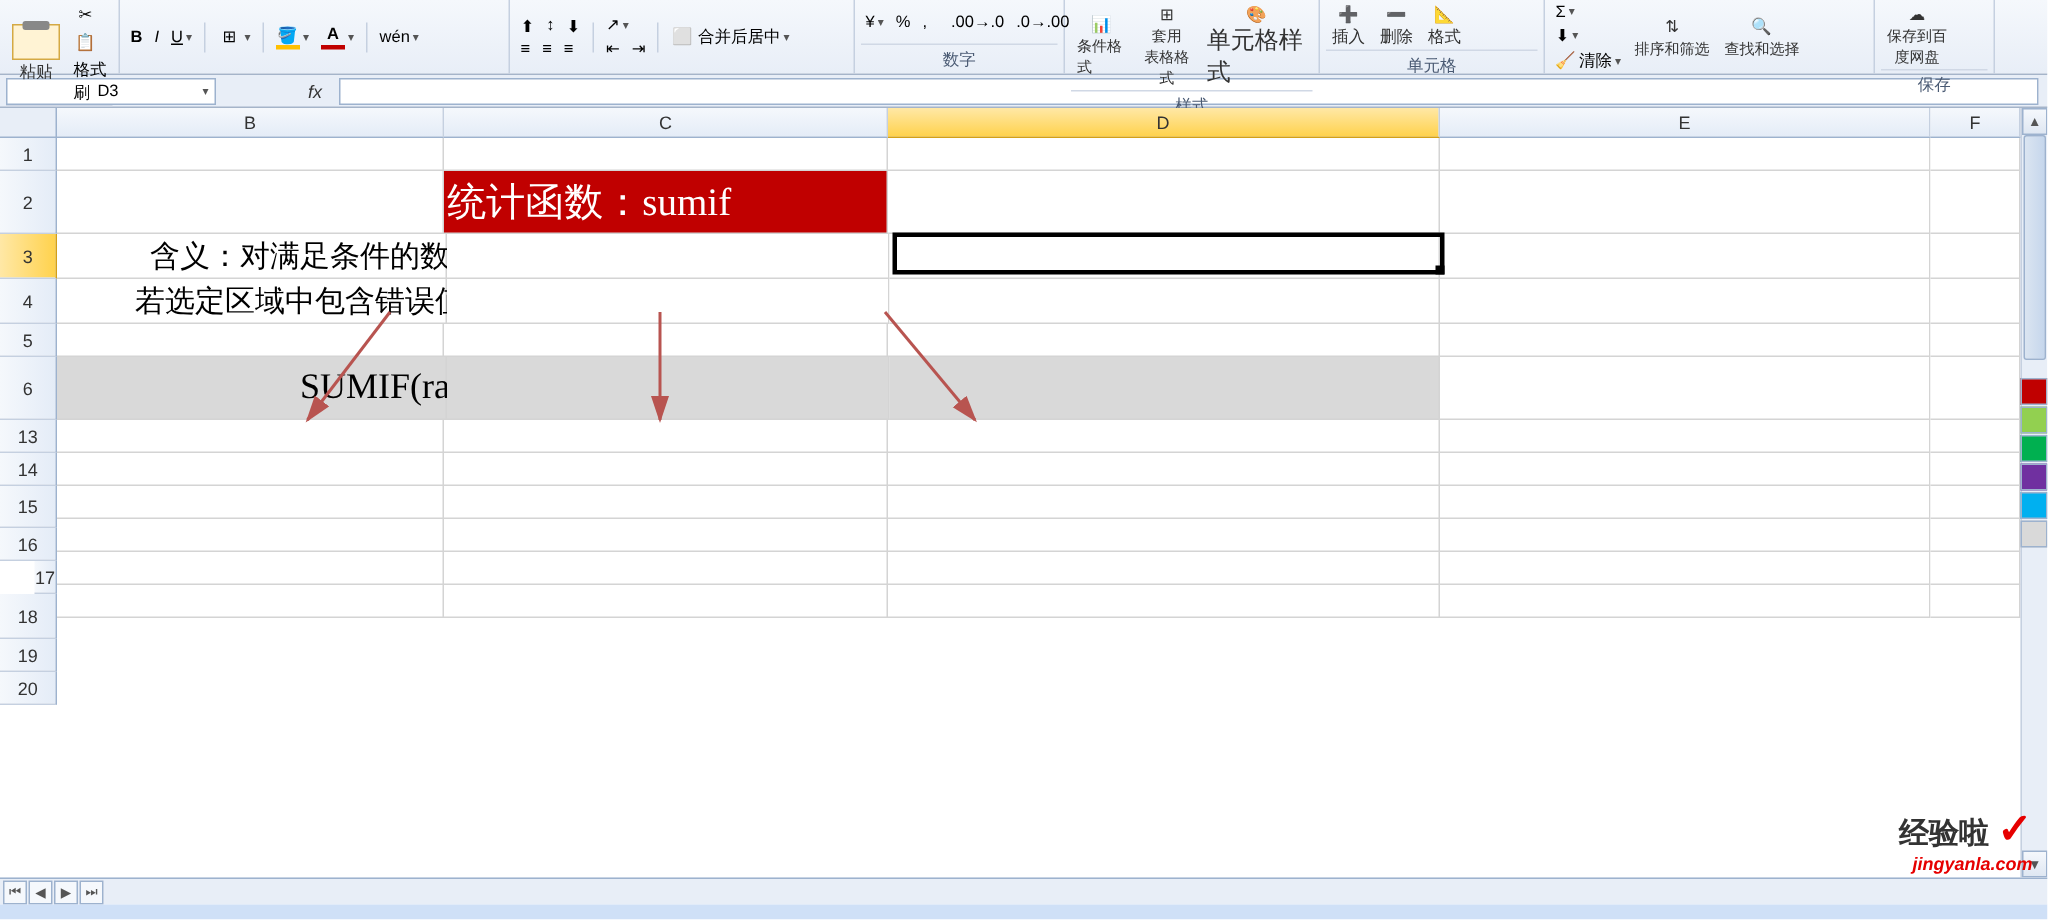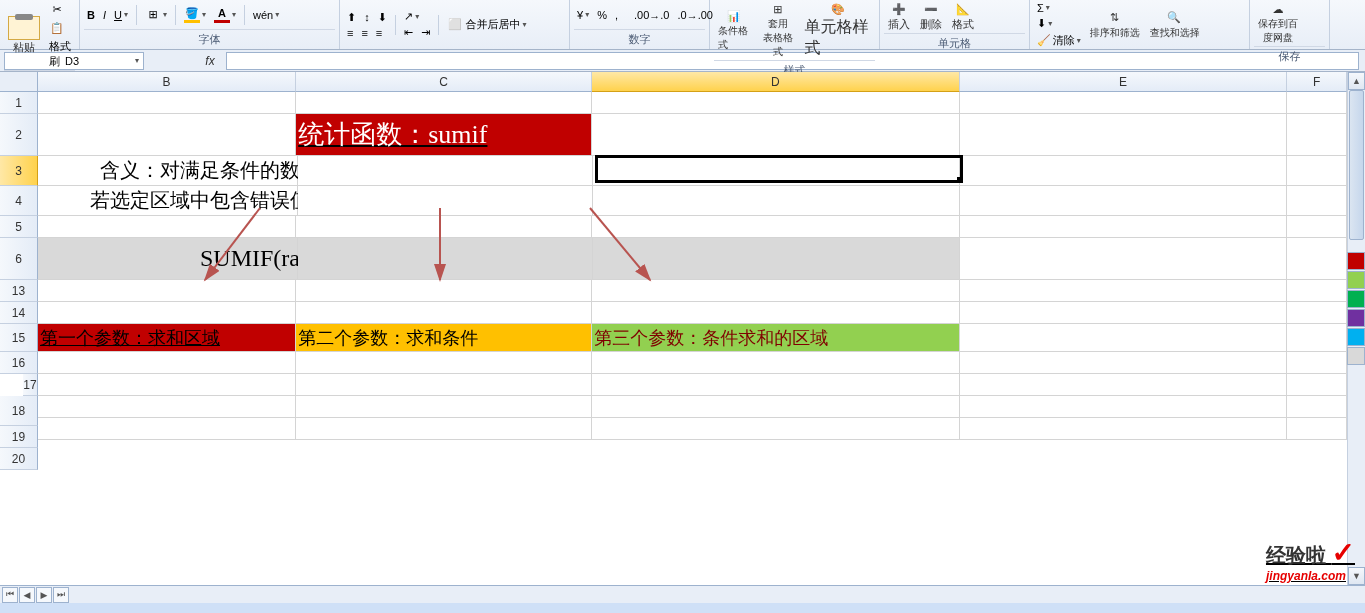--- a/index.html
+++ b/index.html
@@ -36,21 +36,21 @@
     .row-header { background: linear-gradient(90deg, #f5f8fc, #e4ecf7); border-bottom: 1px solid #c5d0e0; border-right: 1px solid #9db2ce; text-align: center; font-size: 12px; color: #333; display: flex; align-items: center; justify-content: center; cursor: pointer; }
     .row-header.active { background: linear-gradient(90deg, #ffe8a6, #ffd24d); border-right-color: #d4a017; }
     .grid { position: absolute; top: 20px; left: 38px; right: 18px; bottom: 0; }
     .grid-row { display: flex; }
     .cell { border-right: 1px solid #d4d4d4; border-bottom: 1px solid #d4d4d4; background: #fff; overflow: visible; white-space: nowrap; display: flex; align-items: center; padding: 0 2px; font-size: 12px; }
     .cell-content { font-family: SimSun, "Microsoft YaHei", serif; }
     .active-cell-border { position: absolute; border: 3px solid #000; pointer-events: none; z-index: 10; }
     .active-cell-handle { position: absolute; width: 6px; height: 6px; background: #000; right: -3px; bottom: -3px; }
     
     
-    .fill-red { background: #c00000 !important; text-decoration: underline; }
+    .fill-red { background: #c00000 !important; }
     .fill-yellow { background: #ffc000 !important; }
     .fill-green { background: #92d050 !important; }
     .fill-gray { background: #d9d9d9 !important; }
     .fill-blue { background: #00b0f0 !important; }
     .text-white { color: #fff; }
     .text-darkred { color: #7f0000; }
     .text-black { color: #000; }
     .font-large { font-size: 24px; }
     .font-xlarge { font-size: 26px; }
     .font-medium { font-size: 20px; }
@@ -70,21 +70,21 @@
     .tab-nav { display: flex; margin-left: 2px; }
     .tab-nav-btn { width: 16px; height: 16px; border: 1px solid #9db2ce; background: #f5f8fc; display: flex; align-items: center; justify-content: center; font-size: 9px; color: #555; margin-right: 1px; cursor: pointer; }
     .sheet-tab { padding: 0 12px; height: 18px; display: flex; align-items: center; border-right: 1px solid #9db2ce; cursor: pointer; background: #dce6f2; position: relative; }
     .sheet-tab.active { background: #fff; font-weight: bold; border-bottom: 1px solid #fff; }
     .sheet-tab::before { content: ''; position: absolute; left: -4px; top: 0; bottom: 0; width: 8px; background: inherit; transform: skewX(-20deg); border-left: 1px solid #9db2ce; }
     
     
     .status-bar { position: absolute; bottom: 0; left: 0; right: 0; height: 10px; background: #cfe0f7; }
     
     
-    .watermark { position: absolute; right: 10px; bottom: 30px; z-index: 50; font-weight: bold; text-align: left; text-decoration: underline; }
+    .watermark { position: absolute; right: 10px; bottom: 30px; z-index: 50; font-weight: bold; text-align: right; }
     .watermark-main { font-size: 20px; color: #333; }
     .watermark-main .check { color: #e60000; font-size: 28px; }
     .watermark-sub { font-size: 12px; color: #e60000; font-style: italic; }
   </style>
 </head>
 <body>
 
 <div class="ribbon">
 
   <div class="ribbon-group" style="width:80px">
@@ -135,21 +135,20 @@
             <b>A</b>
           </span>
           <span class="dropdown-arrow">▾</span>
         </div>
       <div class="sep"></div>
       <div class="ribbon-btn-small">
           <span>wén</span>
           <span class="dropdown-arrow">▾</span>
         </div>
     </div>
-    <div class="ribbon-group-label">字体</div>
   </div>
 
   <div class="ribbon-group" style="width:230px">
     <div class="ribbon-group-content">
       <div style="display:flex;flex-direction:column;gap:1px">
         <div style="display:flex;gap:2px">
           <div class="ribbon-btn-small">
               <span>⬆</span>
             </div>
           <div class="ribbon-btn-small">
@@ -388,33 +387,20 @@
         <div class="cell" style="width: 330px; height: 22px;"></div>
         <div class="cell" style="width: 60px; height: 22px;"></div>
       </div>
       <div class="grid-row" style="height: 22px;">
         <div class="cell" style="width: 260px; height: 22px;"></div>
         <div class="cell" style="width: 298px; height: 22px;"></div>
         <div class="cell" style="width: 370px; height: 22px;"></div>
         <div class="cell" style="width: 330px; height: 22px;"></div>
         <div class="cell" style="width: 60px; height: 22px;"></div>
       </div>
-      <div class="grid-row" style="height: 28px;">
-        <div class="cell fill-red" style="width: 260px; height: 28px;">
-          <span class="cell-content text-black" style="font-size:18px">第一个参数：求和区域</span>
-        </div>
-        <div class="cell fill-yellow" style="width: 298px; height: 28px;">
-          <span class="cell-content text-black" style="font-size:18px">第二个参数：求和条件</span>
-        </div>
-        <div class="cell fill-green" style="width: 370px; height: 28px;">
-          <span class="cell-content text-darkred" style="font-size:18px">第三个参数：条件求和的区域</span>
-        </div>
-        <div class="cell" style="width: 330px; height: 28px;"></div>
-        <div class="cell" style="width: 60px; height: 28px;"></div>
-      </div>
       <div class="grid-row" style="height: 22px;">
         <div class="cell" style="width: 260px; height: 22px;"></div>
         <div class="cell" style="width: 298px; height: 22px;"></div>
         <div class="cell" style="width: 370px; height: 22px;"></div>
         <div class="cell" style="width: 330px; height: 22px;"></div>
         <div class="cell" style="width: 60px; height: 22px;"></div>
       </div>
       <div class="grid-row" style="height: 22px;">
         <div class="cell" style="width: 260px; height: 22px;"></div>
         <div class="cell" style="width: 298px; height: 22px;"></div>

